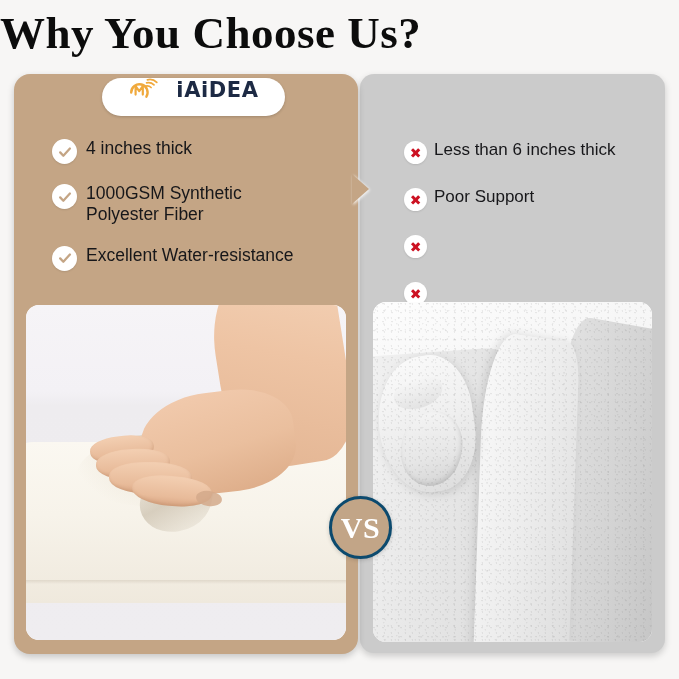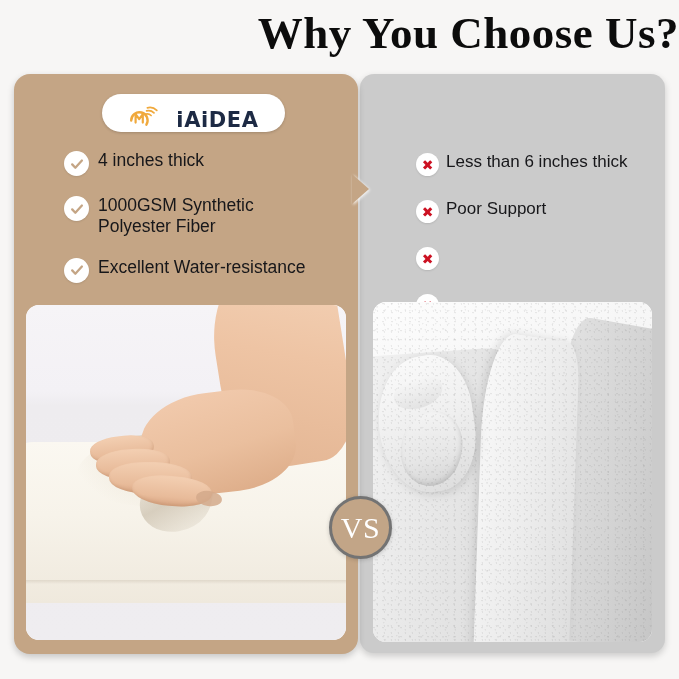--- a/index.html
+++ b/index.html
@@ -15,21 +15,21 @@
     overflow: hidden;
     position: relative;
   }
 
   
   .page-title {
     position: absolute;
     top: 8px;
     left: 0;
     width: 679px;
-    text-align: right;
+    text-align: left;
     font-family: "Liberation Serif", serif;
     font-weight: 700;
     font-size: 45px;
     letter-spacing: 0.5px;
     color: #0c0c0c;
     line-height: 1.12;
   }
 
   
   .compare-wrap {
@@ -77,27 +77,27 @@
     border-bottom: 15px solid transparent;
     border-left: 17px solid #c4a585;
     filter: drop-shadow(1px 1px 1.5px rgba(255,255,255,0.85));
     z-index: 4;
   }
 
   
   .logo-pill {
     position: absolute;
     left: 88px;
-    top: 20px;
+    top: 4px;
     width: 183px;
     height: 38px;
     background: #ffffff;
     border-radius: 19px;
     display: flex;
-    align-items: flex-end;
+    align-items: flex-start;
     justify-content: center;
     box-shadow: 0 1px 3px rgba(0,0,0,0.18);
     gap: 16px;
   }
   .logo-mark {
     width: 30px;
     height: 26px;
     position: relative;
     margin-right: 2px;
     flex: none;
@@ -122,21 +122,21 @@
     font-weight: 700;
     font-size: 21px;
     letter-spacing: 0.3px;
     text-shadow: 0 1px 1px rgba(0,0,0,0.10);
   }
 
   
   .feature-list {
     position: absolute;
     list-style: none;
-    margin: 12px;
+    margin: 0;
     padding: 0;
   }
   .list-left  { left: 38px; top: 64px; width: 300px; }
   .list-right { left: 44px; top: 66px; width: 262px; }
 
   .feature-item {
     display: flex;
     align-items: flex-start;
     margin-bottom: 19px;
   }
@@ -333,28 +333,28 @@
 
   
   .vs-badge {
     position: absolute;
     left: 315px;
     top: 422px;
     width: 63px;
     height: 63px;
     border-radius: 50%;
     background: #c2a587;
-    border: 3px solid #737373;
+    border: 3px solid #0c4a6e;
     box-sizing: border-box;
     display: flex;
     align-items: center;
     justify-content: center;
     color: #ffffff;
     font-family: "Liberation Serif", serif;
-    font-weight: 400;
+    font-weight: 700;
     font-size: 30px;
     letter-spacing: 0.5px;
     z-index: 9;
     box-shadow: 0 1px 4px rgba(0,0,0,0.18);
   }
 </style>
 </head>
 <body>
 
 <div class="page-title">Why You Choose Us?</div>

